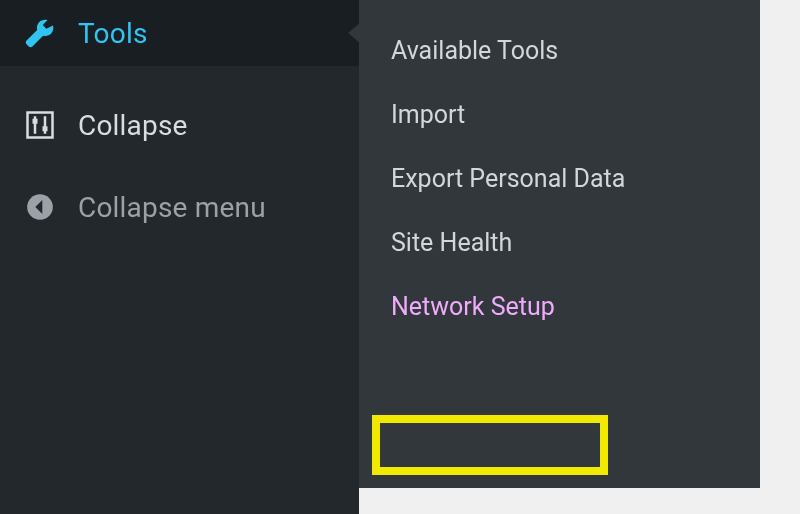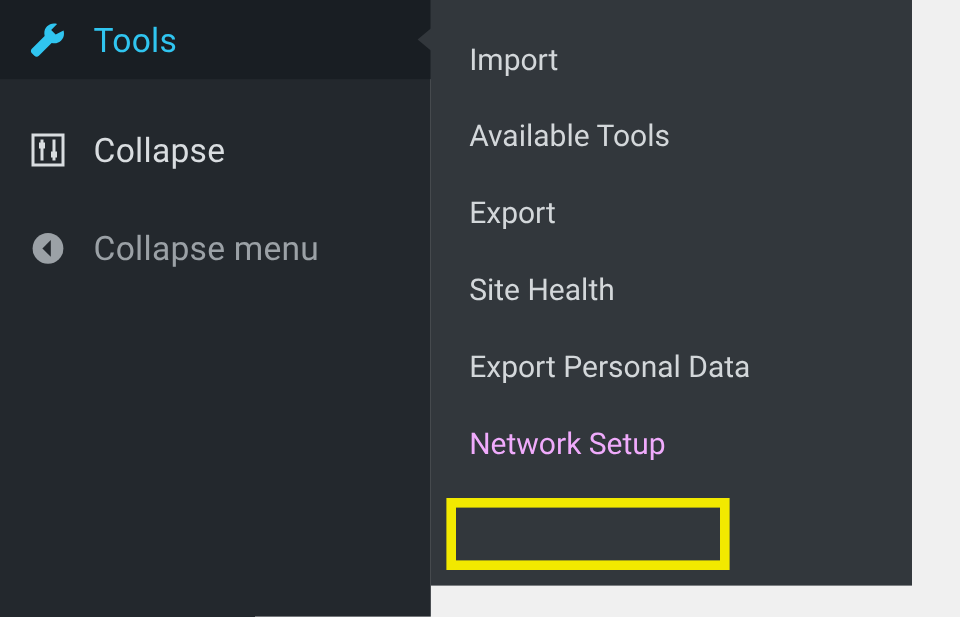--- a/index.html
+++ b/index.html
@@ -139,33 +139,30 @@
           <path d="M14 6 L8 12 L14 18 Z" fill="#23282d"></path>
         </svg>
       </span>
       <span>Collapse menu</span>
     </div>
 
   </div>
 
   <div class="submenu">
     <div class="sub-item">
+      <span>Available Tools</span>
+    </div>
+    <div class="sub-item">
       <span>Import</span>
     </div>
     <div class="sub-item">
-      <span>Available Tools</span>
-    </div>
-    <div class="sub-item">
-      <span>Export</span>
+      <span>Export Personal Data</span>
     </div>
     <div class="sub-item">
       <span>Site Health</span>
-    </div>
-    <div class="sub-item">
-      <span>Export Personal Data</span>
     </div>
     <div class="sub-item accent">
       <span>Network Setup</span>
     </div>
   </div>
 
   <div class="highlight" style="left:372px; top:415px; width:236px; height:60px;"></div>
 
 </div>
 

